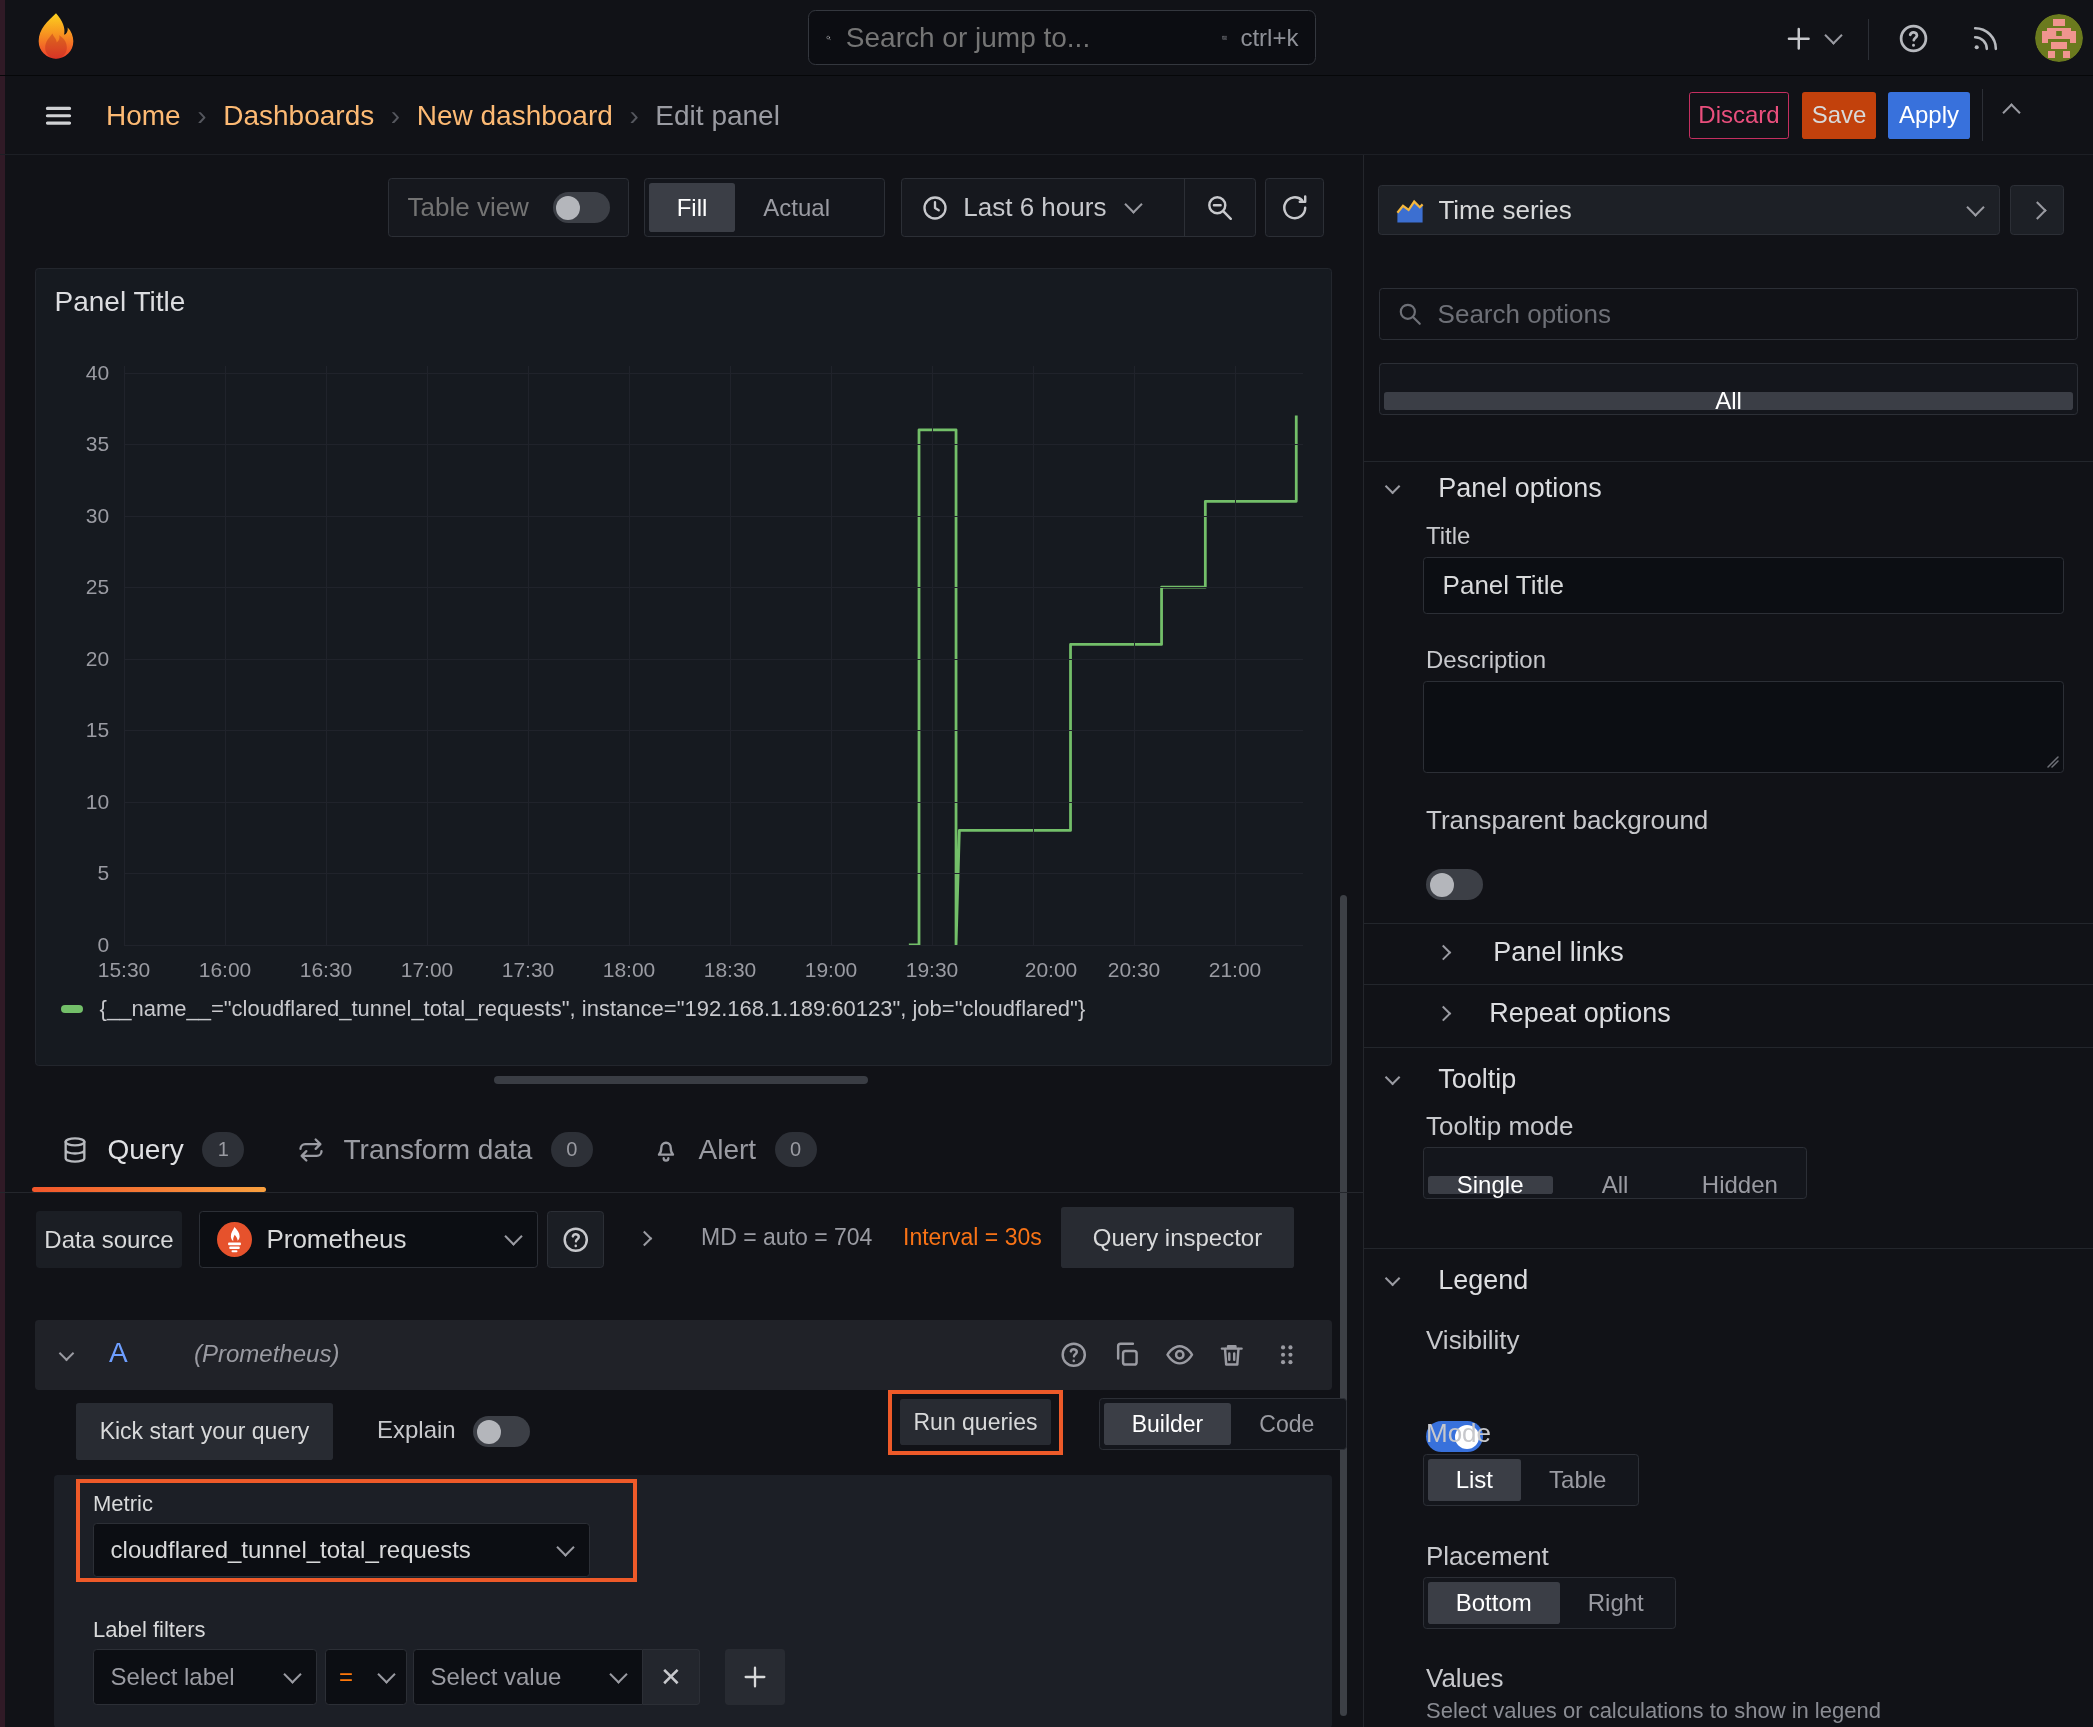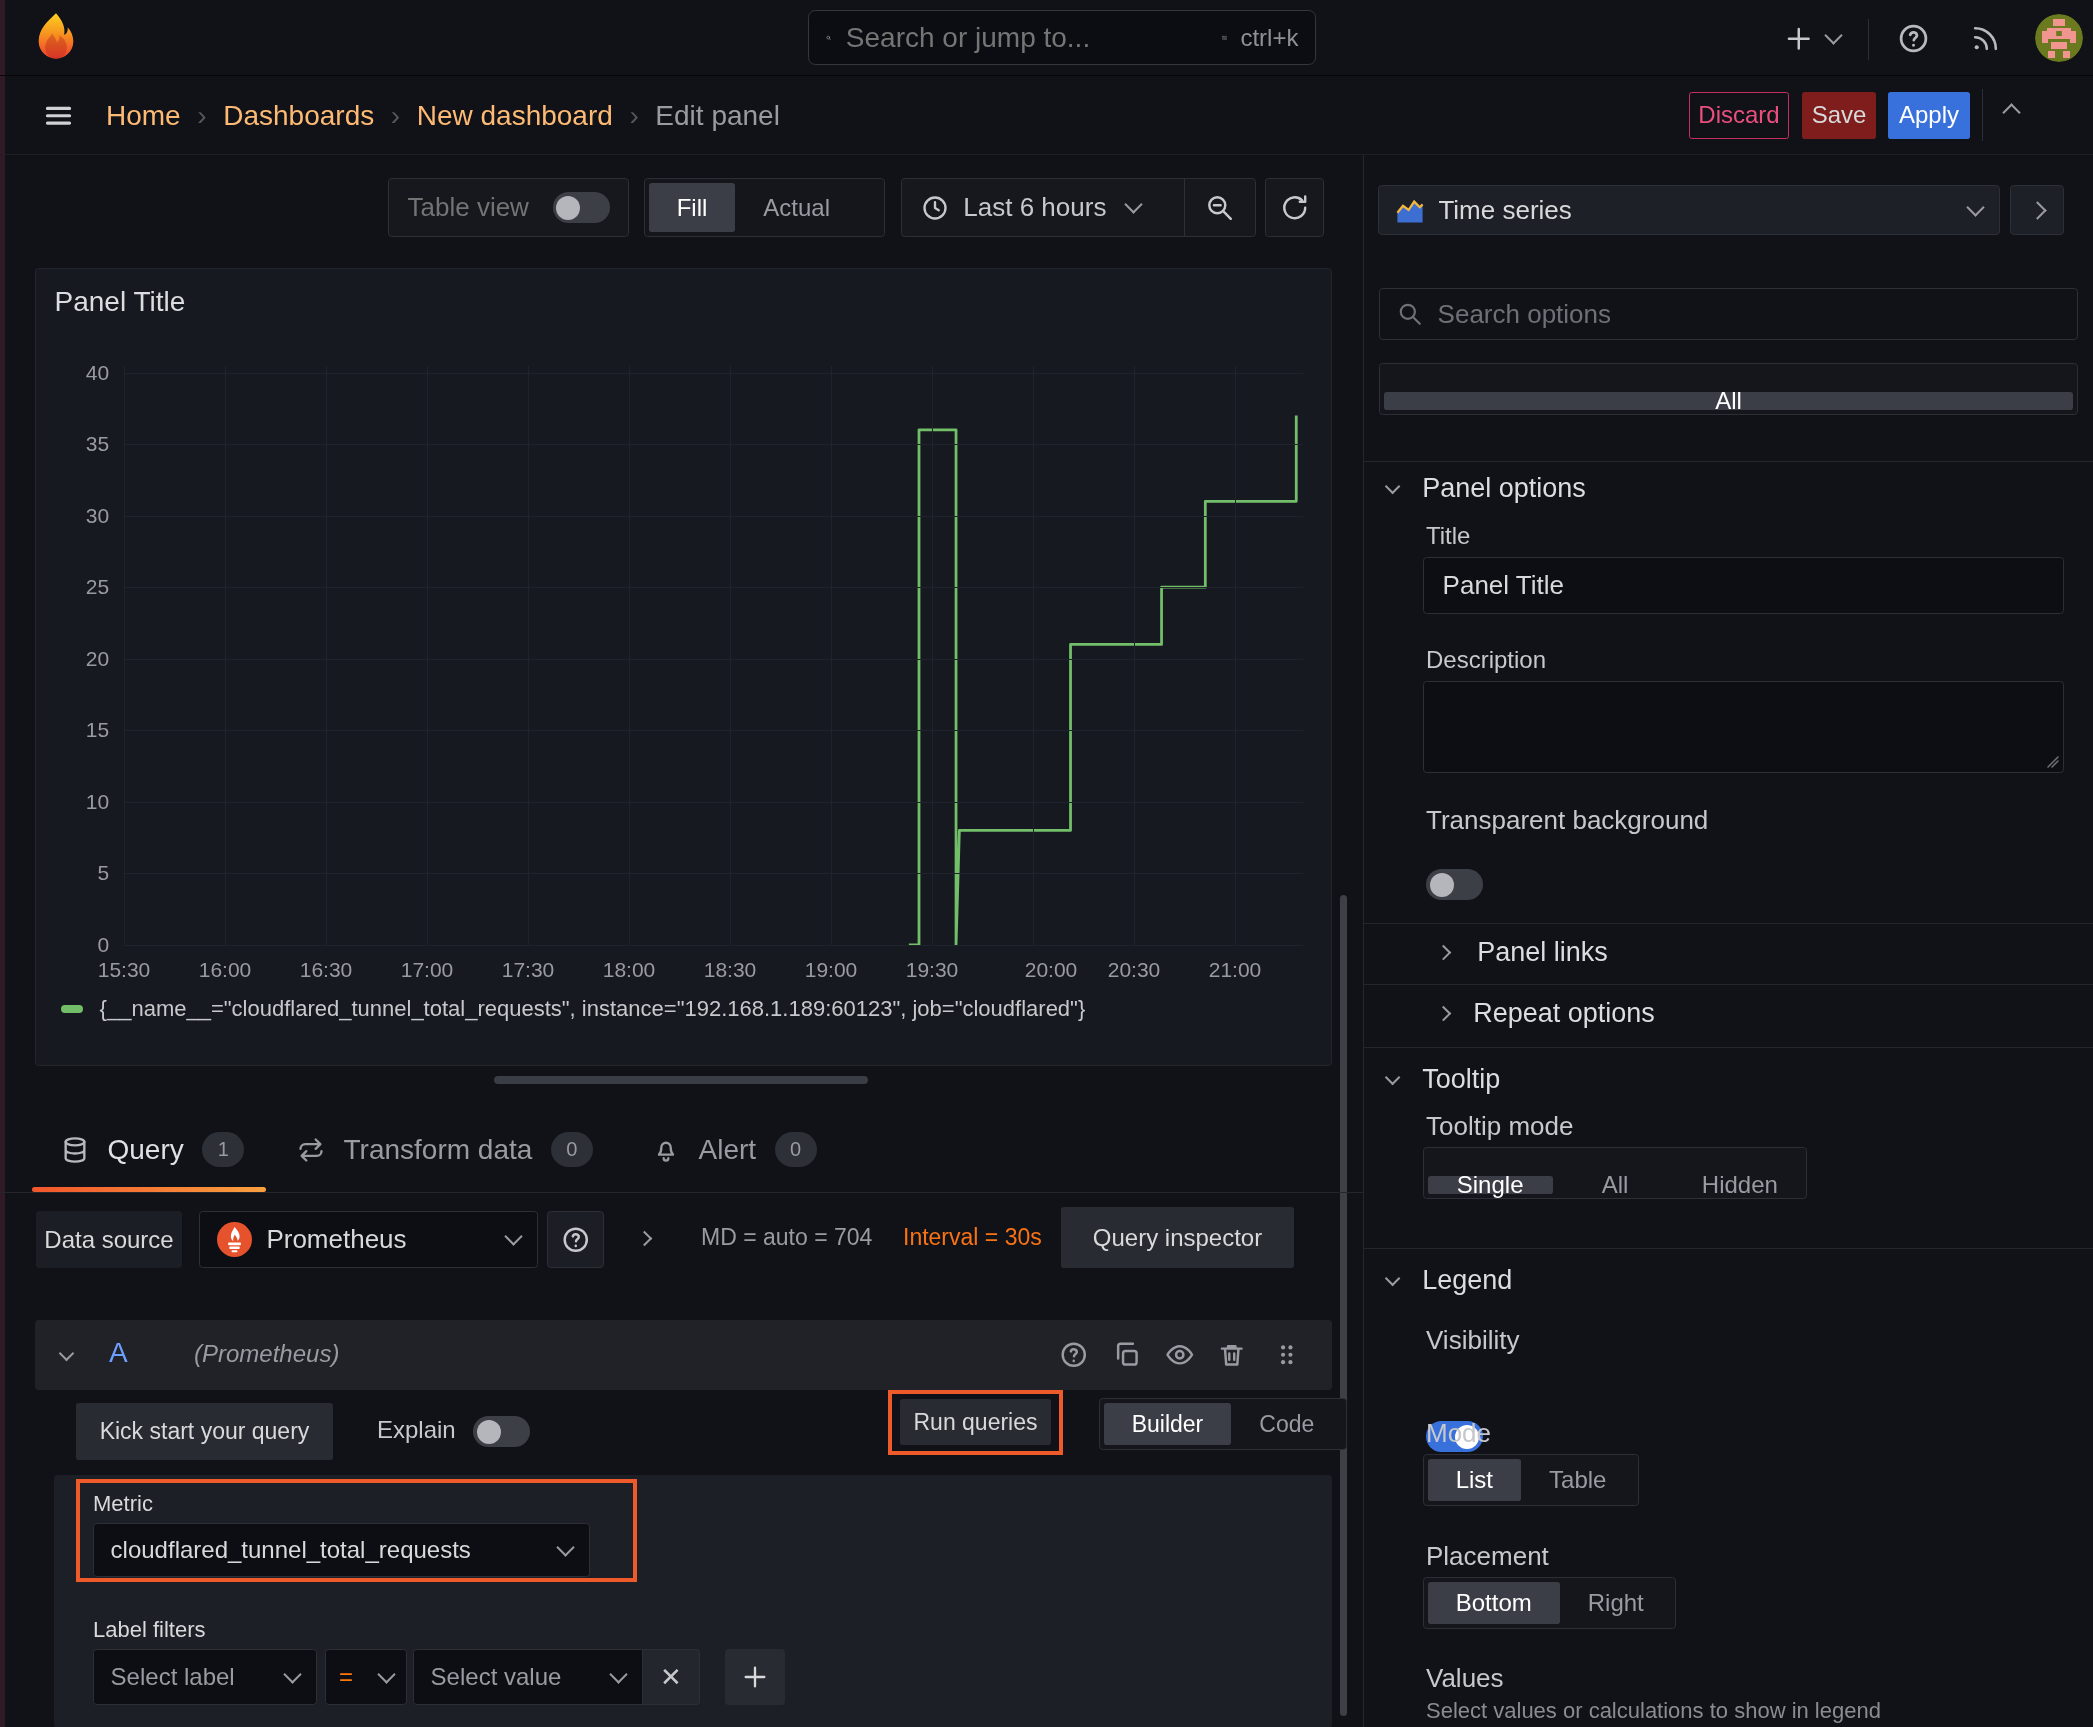--- a/index.html
+++ b/index.html
@@ -14,21 +14,21 @@
   #searchbox{left:808px;top:10px;width:508px;height:55px;border:0.9px solid #34373e;border-radius:7.4px;
              background:#0c0d12;display:flex;align-items:center;padding:0 16.6px;gap:13px;}
   #searchbox input{flex:1;background:transparent;border:none;outline:none;color:#8e9097;
                    font-size:28px;font-family:inherit;}
   
   #crumbbar{left:0;top:76px;width:2093px;height:79px;border-bottom:0.9px solid #1d1f25;}
   .crumb{font-size:28px;color:#fdba74;}
   .crumb.last{color:#9a9ba2;}
   .crumb-sep{font-size:28px;color:#55575e;margin:0 16.6px;}
   .btn{display:flex;align-items:center;justify-content:center;border-radius:2.8px;font-size:24px;
-       color:#d8d9da;background:#7f1d1d;border:0.9px solid transparent;cursor:pointer;}
+       color:#d8d9da;background:#c2410c;border:0.9px solid transparent;cursor:pointer;}
   .btn.danger{background:transparent;border:0.9px solid #c42f60;color:#ea4f7d;}
   .btn.primary{background:#3871dc;color:#fff;}
   .btn.flat{background:#282b32;}
   
   .tool{border:0.9px solid #2c2f36;border-radius:3.7px;background:#16181e;}
   .toggle{width:57px;height:31px;border-radius:15.7px;background:#3c3f46;position:relative;flex:none;}
   .toggle .knob{position:absolute;left:3.7px;top:3.7px;width:24px;height:24px;border-radius:50%;background:#b4b6bb;}
   .toggle.on{background:#3871dc;}
   .toggle.on .knob{left:auto;right:3.7px;background:#fff;}
   .seg{display:flex;border:0.9px solid #2c2f36;border-radius:3.7px;padding:3.7px;background:#14161c;}
@@ -51,21 +51,21 @@
   
   .field{background:#0c0e13;border:0.9px solid #2c2f36;border-radius:3.7px;display:flex;align-items:center;
          padding:0 16.6px;font-size:24px;color:#d8d9da;gap:13px;}
   .field input{flex:1;background:transparent;border:none;outline:none;color:#d8d9da;font-size:26px;font-family:inherit;}
   .field input::placeholder{color:#6e7077;}
   .chev{width:11px;height:11px;border-right:2.8px solid #9a9ba2;border-bottom:2.8px solid #9a9ba2;flex:none;}
   .chev.down{transform:rotate(45deg);}
   .chev.right{transform:rotate(-45deg);}
   .chev.up{transform:rotate(225deg);}
   .lbl{font-size:26px;color:#c7c8cc;}
-  .hdr{font-size:27px;font-weight:500;color:#dcdde0;}
+  .hdr{font-size:27px;font-weight:500;color:#dcdde0;margin-left:16px;}
   .divider{position:absolute;height:0.9px;background:#23262c;}
   .anno{position:absolute;border:4.6px solid #ee5a29;box-sizing:border-box;}
 </style>
 </head>
 <body>
 
 <svg width="0" height="0" style="position:absolute">
   <defs>
     <symbol id="i-menu" viewBox="0 0 24 24">
         <path d="M3 6h18M3 12h18M3 18h18" stroke-width="2.6"></path>

